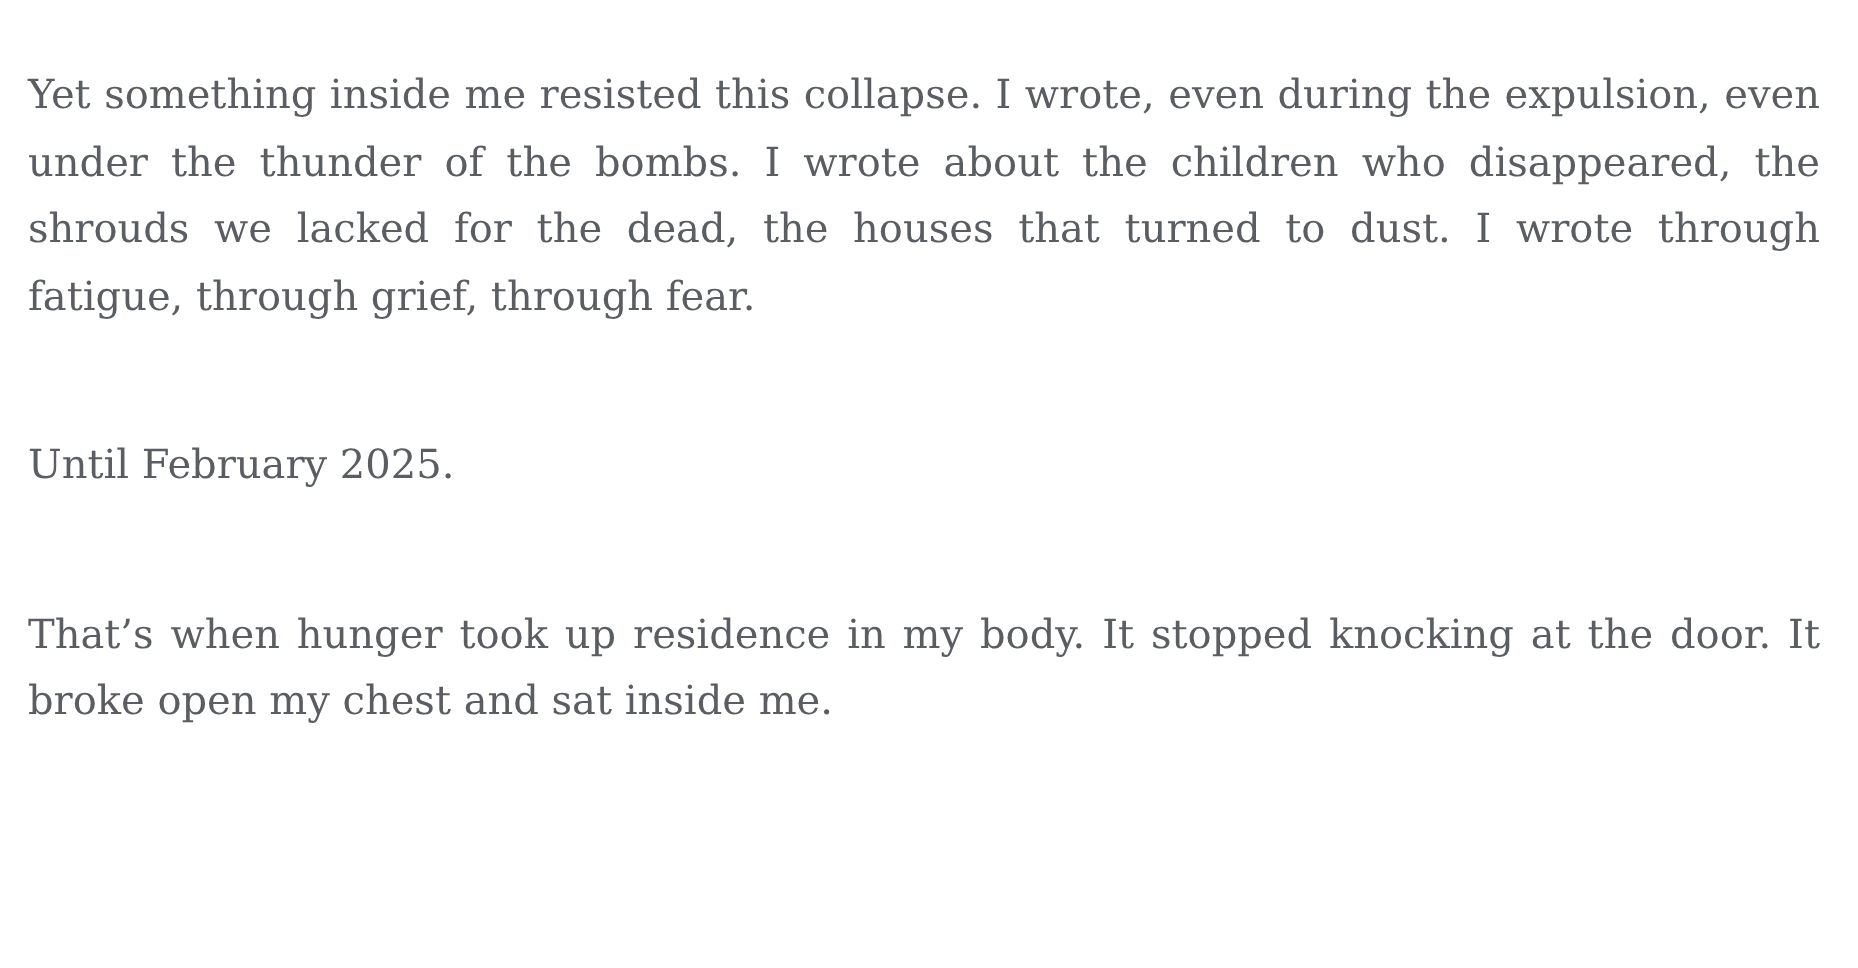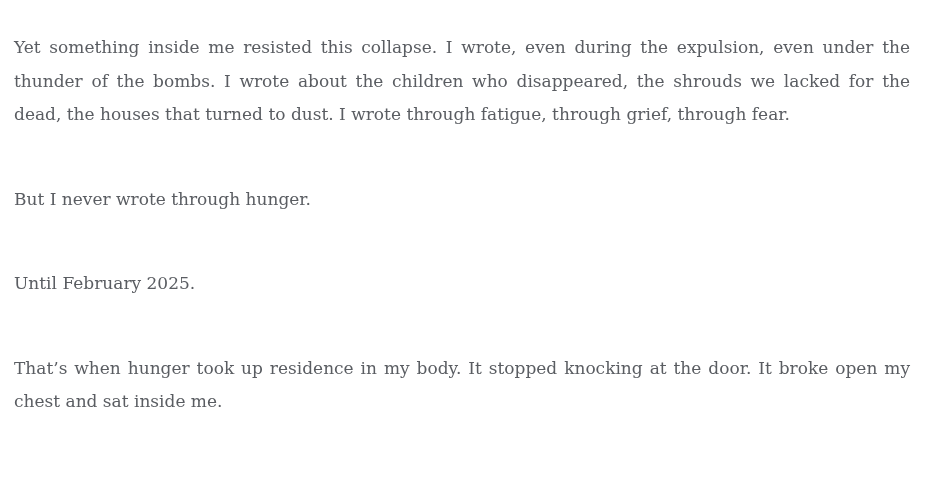--- a/index.html
+++ b/index.html
@@ -11,35 +11,34 @@
     width: 929px;
     height: 484px;
     background: #ffffff;
     overflow: hidden;
     box-sizing: border-box;
   }
   .article-text {
     box-sizing: border-box;
     padding: 31px 19px 0 14px;
     font-family: "DejaVu Serif", "Liberation Serif", serif;
-    font-size: 17px;
+    font-size: 20px;
     line-height: 33.5px;
     color: #5a5d62;
   }
   .article-text p {
     margin: 0 0 51px 0;
     text-align: justify;
   }
   .article-text p:last-child {
     margin-bottom: 0;
   }
 </style>
 </head>
 <body>
 
 <div class="page">
   <div class="article-text">
     <p>Yet something inside me resisted this collapse. I wrote, even during the expulsion, even under the thunder of the bombs. I wrote about the children who disappeared, the shrouds we lacked for the dead, the houses that turned to dust. I wrote through fatigue, through grief, through fear.</p>
-    <p>But I never wrote through hunger.</p>
     <p>Until February 2025.</p>
     <p>That’s when hunger took up residence in my body. It stopped knocking at the door. It broke open my chest and sat inside me.</p>
   </div>
 </div>
 
 </body></html>

